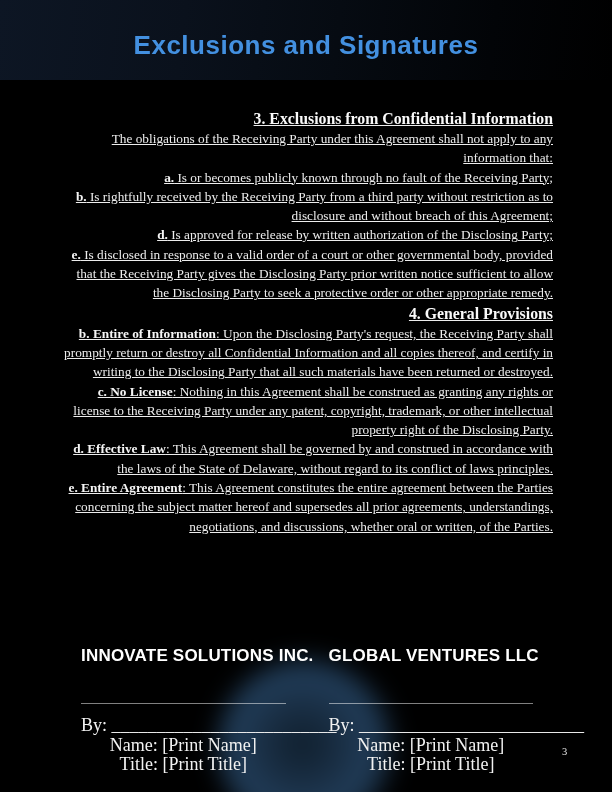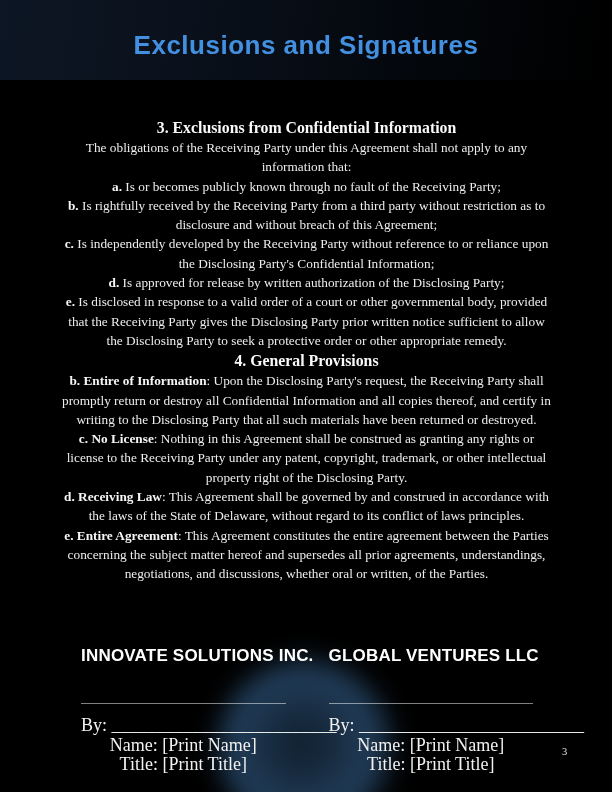--- a/index.html
+++ b/index.html
@@ -15,23 +15,24 @@
     display:flex;align-items:center;justify-content:center;
   }
   .title{
     margin:0;padding-top:10px;
     font-family:"Liberation Sans", sans-serif;
     font-size:26px;font-weight:bold;letter-spacing:.5px;
     color:#4390e0;
   }
   
   .body{
-    position:absolute;left:60px;top:117px;width:493px;z-index:1;
+    position:absolute;left:60px;top:108px;width:493px;z-index:1;
     color:#ededed;font-size:13.3px;line-height:19.3px;
-    text-align:center;
+    text-align:right;
+    text-decoration:underline;
   }
   .section-heading{
     margin:0;color:#fafafa;
     font-size:15.8px;line-height:21px;font-weight:bold;
   }
   .body p{margin:0;}
   .lead{font-weight:bold;color:#f5f5f5;}
   
   .blob{
     position:absolute;left:216px;top:658px;width:180px;height:180px;border-radius:50%;
@@ -65,28 +66,27 @@
   <div class="header">
     <h1 class="title">Exclusions and Signatures</h1>
   </div>
 
   <div class="body">
 
     <h2 class="section-heading">3. Exclusions from Confidential Information</h2>
     <p><span class="lead"></span><span>The obligations of the Receiving Party under this Agreement shall not apply to any information that:</span></p>
     <p><span class="lead">a.</span><span> Is or becomes publicly known through no fault of the Receiving Party;</span></p>
     <p><span class="lead">b.</span><span> Is rightfully received by the Receiving Party from a third party without restriction as to disclosure and without breach of this Agreement;</span></p>
-    <p><span class="lead">c.</span><span> Is independently developed by the Receiving Party without reference to or reliance upon the Disclosing Party's Confidential Information;</span></p>
     <p><span class="lead">d.</span><span> Is approved for release by written authorization of the Disclosing Party;</span></p>
     <p><span class="lead">e.</span><span> Is disclosed in response to a valid order of a court or other governmental body, provided that the Receiving Party gives the Disclosing Party prior written notice sufficient to allow the Disclosing Party to seek a protective order or other appropriate remedy.</span></p>
 
     <h2 class="section-heading">4. General Provisions</h2>
     <p><span class="lead">b. Entire of Information</span><span>: Upon the Disclosing Party's request, the Receiving Party shall promptly return or destroy all Confidential Information and all copies thereof, and certify in writing to the Disclosing Party that all such materials have been returned or destroyed.</span></p>
     <p><span class="lead">c. No License</span><span>: Nothing in this Agreement shall be construed as granting any rights or license to the Receiving Party under any patent, copyright, trademark, or other intellectual property right of the Disclosing Party.</span></p>
-    <p><span class="lead">d. Receiving Law</span><span>: This Agreement shall be governed by and construed in accordance with the laws of the State of Delaware, without regard to its conflict of laws principles.</span></p>
+    <p><span class="lead">d. Effective Law</span><span>: This Agreement shall be governed by and construed in accordance with the laws of the State of Delaware, without regard to its conflict of laws principles.</span></p>
     <p><span class="lead">e. Entire Agreement</span><span>: This Agreement constitutes the entire agreement between the Parties concerning the subject matter hereof and supersedes all prior agreements, understandings, negotiations, and discussions, whether oral or written, of the Parties.</span></p>
 
   </div>
 
   <div class="blob"></div>
 
   <div class="signatures">
 
     <div class="sig-col">
       <p class="company">INNOVATE SOLUTIONS INC.</p>

